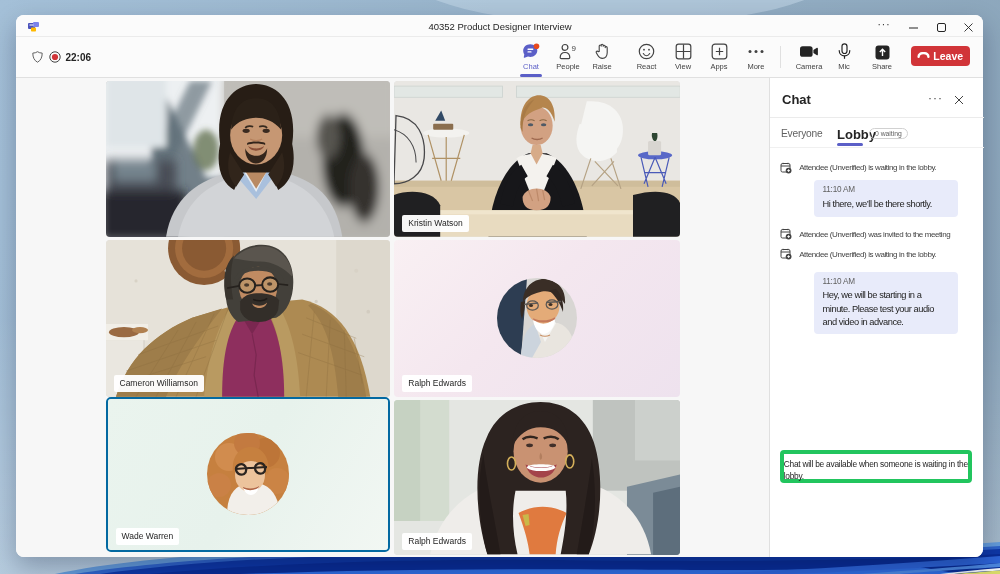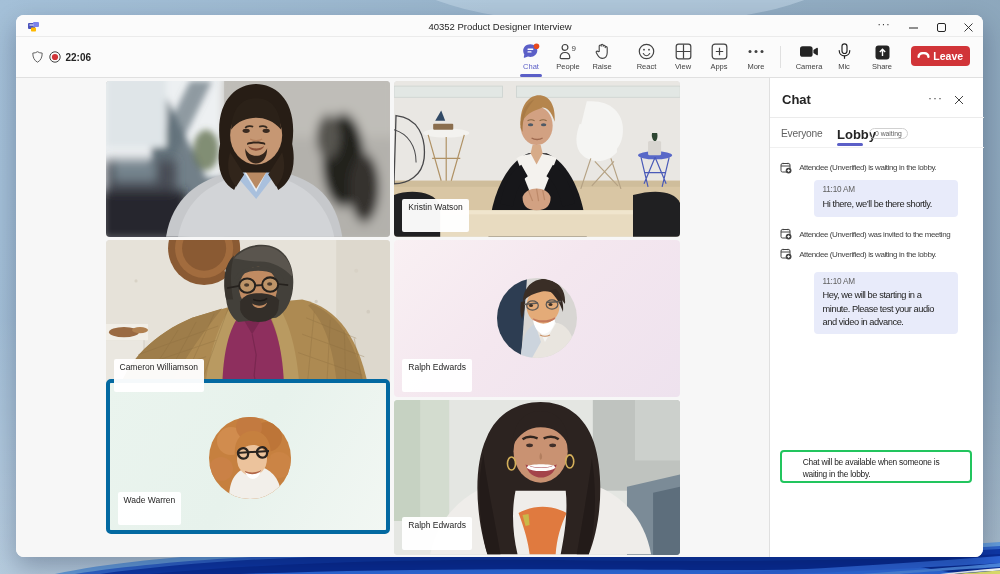--- a/index.html
+++ b/index.html
@@ -13,21 +13,21 @@
 .toolbar { position:absolute; left:16px; top:36px; width:967px; height:42px; background:#fbfbfb; border-top:1px solid #ebebeb; border-bottom:1px solid #e0e0e0; }
 .timer { position:absolute; left:65.5px; top:52px; font-size:10px; font-weight:bold; color:#242424; }
 .tool { position:absolute; top:43px; width:44px; text-align:center; }
 .tool svg { display:block; margin:0 auto; }
 .lbl { font-size:7.5px; color:#424242; margin-top:2px; }
 .leave { position:absolute; left:911px; top:46px; width:58.5px; height:20px; background:#d13438; border-radius:4px; color:#fff; text-align:center; }
 .stage { position:absolute; left:16px; top:78px; width:753px; height:479px; background:#f7f7f7; border-radius:0 0 0 8px; }
 .panel { position:absolute; left:769px; top:78px; width:214px; height:479px; background:#ffffff; border-left:1px solid #e0e0e0; border-radius:0 0 8px 0; font-size:9.3px; color:#424242; }
 .tile { position:absolute; border-radius:4px; overflow:hidden; background:#ddd; }
 .tile svg { position:absolute; left:0; top:0; width:100%; height:100%; }
-.nametag { position:absolute; left:8px; bottom:5px; background:rgba(255,255,255,0.96); color:#242424; font-size:8.5px; padding:3px 6px 20px 6px; border-radius:2px; white-space:nowrap; z-index:3; }
+.nametag { position:absolute; left:8px; bottom:5px; background:rgba(255,255,255,0.96); color:#242424; font-size:8.5px; padding:3px 6px 4px 6px; border-radius:2px; white-space:nowrap; z-index:3; }
 .sysmsg { position:absolute; left:9.7px; width:204px; white-space:nowrap; }
 .sysmsg svg { position:absolute; left:0; top:-1px; }
 .sysmsg span { position:absolute; left:19.5px; top:0.5px; font-size:8px; letter-spacing:-0.4px; }
 .bubble { position:absolute; left:43.5px; width:144px; background:#e8ebfa; border-radius:4px; padding:5px 9px; }
 .btime { font-size:8.2px; color:#616161; letter-spacing:-0.2px; }
 .btext { font-size:9.3px; color:#242424; margin-top:3.5px; line-height:13.7px; letter-spacing:-0.45px; }
 </style>
 </head>
 <body>
 <svg id="bloom" viewBox="0 0 1000 574" preserveAspectRatio="none">
@@ -332,21 +332,21 @@
       <ellipse cx="34" cy="27.5" rx="2" ry="1.5" fill="#3c2f26"></ellipse>
       <ellipse cx="53.5" cy="26.5" rx="2" ry="1.5" fill="#3c2f26"></ellipse>
       <path d="M36,40 C41,48 53,47.5 58,39 C58.5,51 50.5,56 46.5,56 C42,56 36,49 36,40 Z" fill="#fff"></path>
       <path d="M36,40 C41,43.5 53,43 58,39 L58.2,41 C53,45.5 41,45.5 36.2,42 Z" fill="#c4795a"></path>
       <path d="M43,57 C46,58.5 50,58.5 53,57" stroke="#c98f62" stroke-width="1.2" fill="none"></path>
     </g>
   </svg>
   <div class="nametag">Ralph Edwards</div>
 </div>
 
-<div class="tile" style="left:105.5px; top:379px; width:284.8px; height:154.5px; background:#7dd3fc; border:4px solid #0369a1; border-radius:5px;">
+<div class="tile" style="left:105.5px; top:397px; width:284.8px; height:154.5px; background:#7dd3fc; border:2px solid #0369a1; border-radius:5px;">
   <div style="position:absolute; left:0; top:0; right:0; bottom:0; background:linear-gradient(120deg,#eaf4ee 0%,#e7f2ec 50%,#f2f7f3 100%);"></div>
   <svg style="left:99.4px; top:34.2px; width:82px; height:82px;" viewBox="0 0 82 82">
     <defs>
         <clipPath id="c5">
           <circle cx="41" cy="41" r="41"></circle>
         </clipPath>
       </defs>
     <g clip-path="url(#c5)">
       <rect width="82" height="82" fill="#c6803f"></rect>
       <circle cx="22" cy="24" r="14" fill="#d18c4e"></circle>
@@ -443,14 +443,14 @@
         <circle cx="8.6" cy="8.6" r="2.9" fill="#424242"></circle>
         <path d="M8.6,7.2 L8.6,10 M7.2,8.6 L10,8.6" stroke="#fff" stroke-width="0.9"></path>
       </svg>
     <span>Attendee (Unverified) is waiting in the lobby.</span>
   </div>
   <div class="bubble" style="top:193.5px; height:62px;">
     <div class="btime">11:10 AM</div>
     <div class="btext">Hey, we will be starting in a<br>minute. Please test your audio<br>and video in advance.</div>
   </div>
 
-  <div style="position:absolute; left:9.7px; top:372px; width:192.5px; height:33px; background:#fff; border:2px solid #22c55e; border-radius:4px; padding:5px 21px; font-size:8.4px; color:#242424; line-height:11.5px; letter-spacing:-0.25px;">Chat will be available when someone is waiting in the lobby.</div>
+  <div style="position:absolute; left:9.7px; top:372px; width:192.5px; height:33px; background:#fff; border:4px solid #22c55e; border-radius:4px; padding:5px 0; font-size:8.4px; color:#242424; line-height:11.5px; letter-spacing:-0.25px;">Chat will be available when someone is waiting in the lobby.</div>
 </div>
 
 </body></html>

